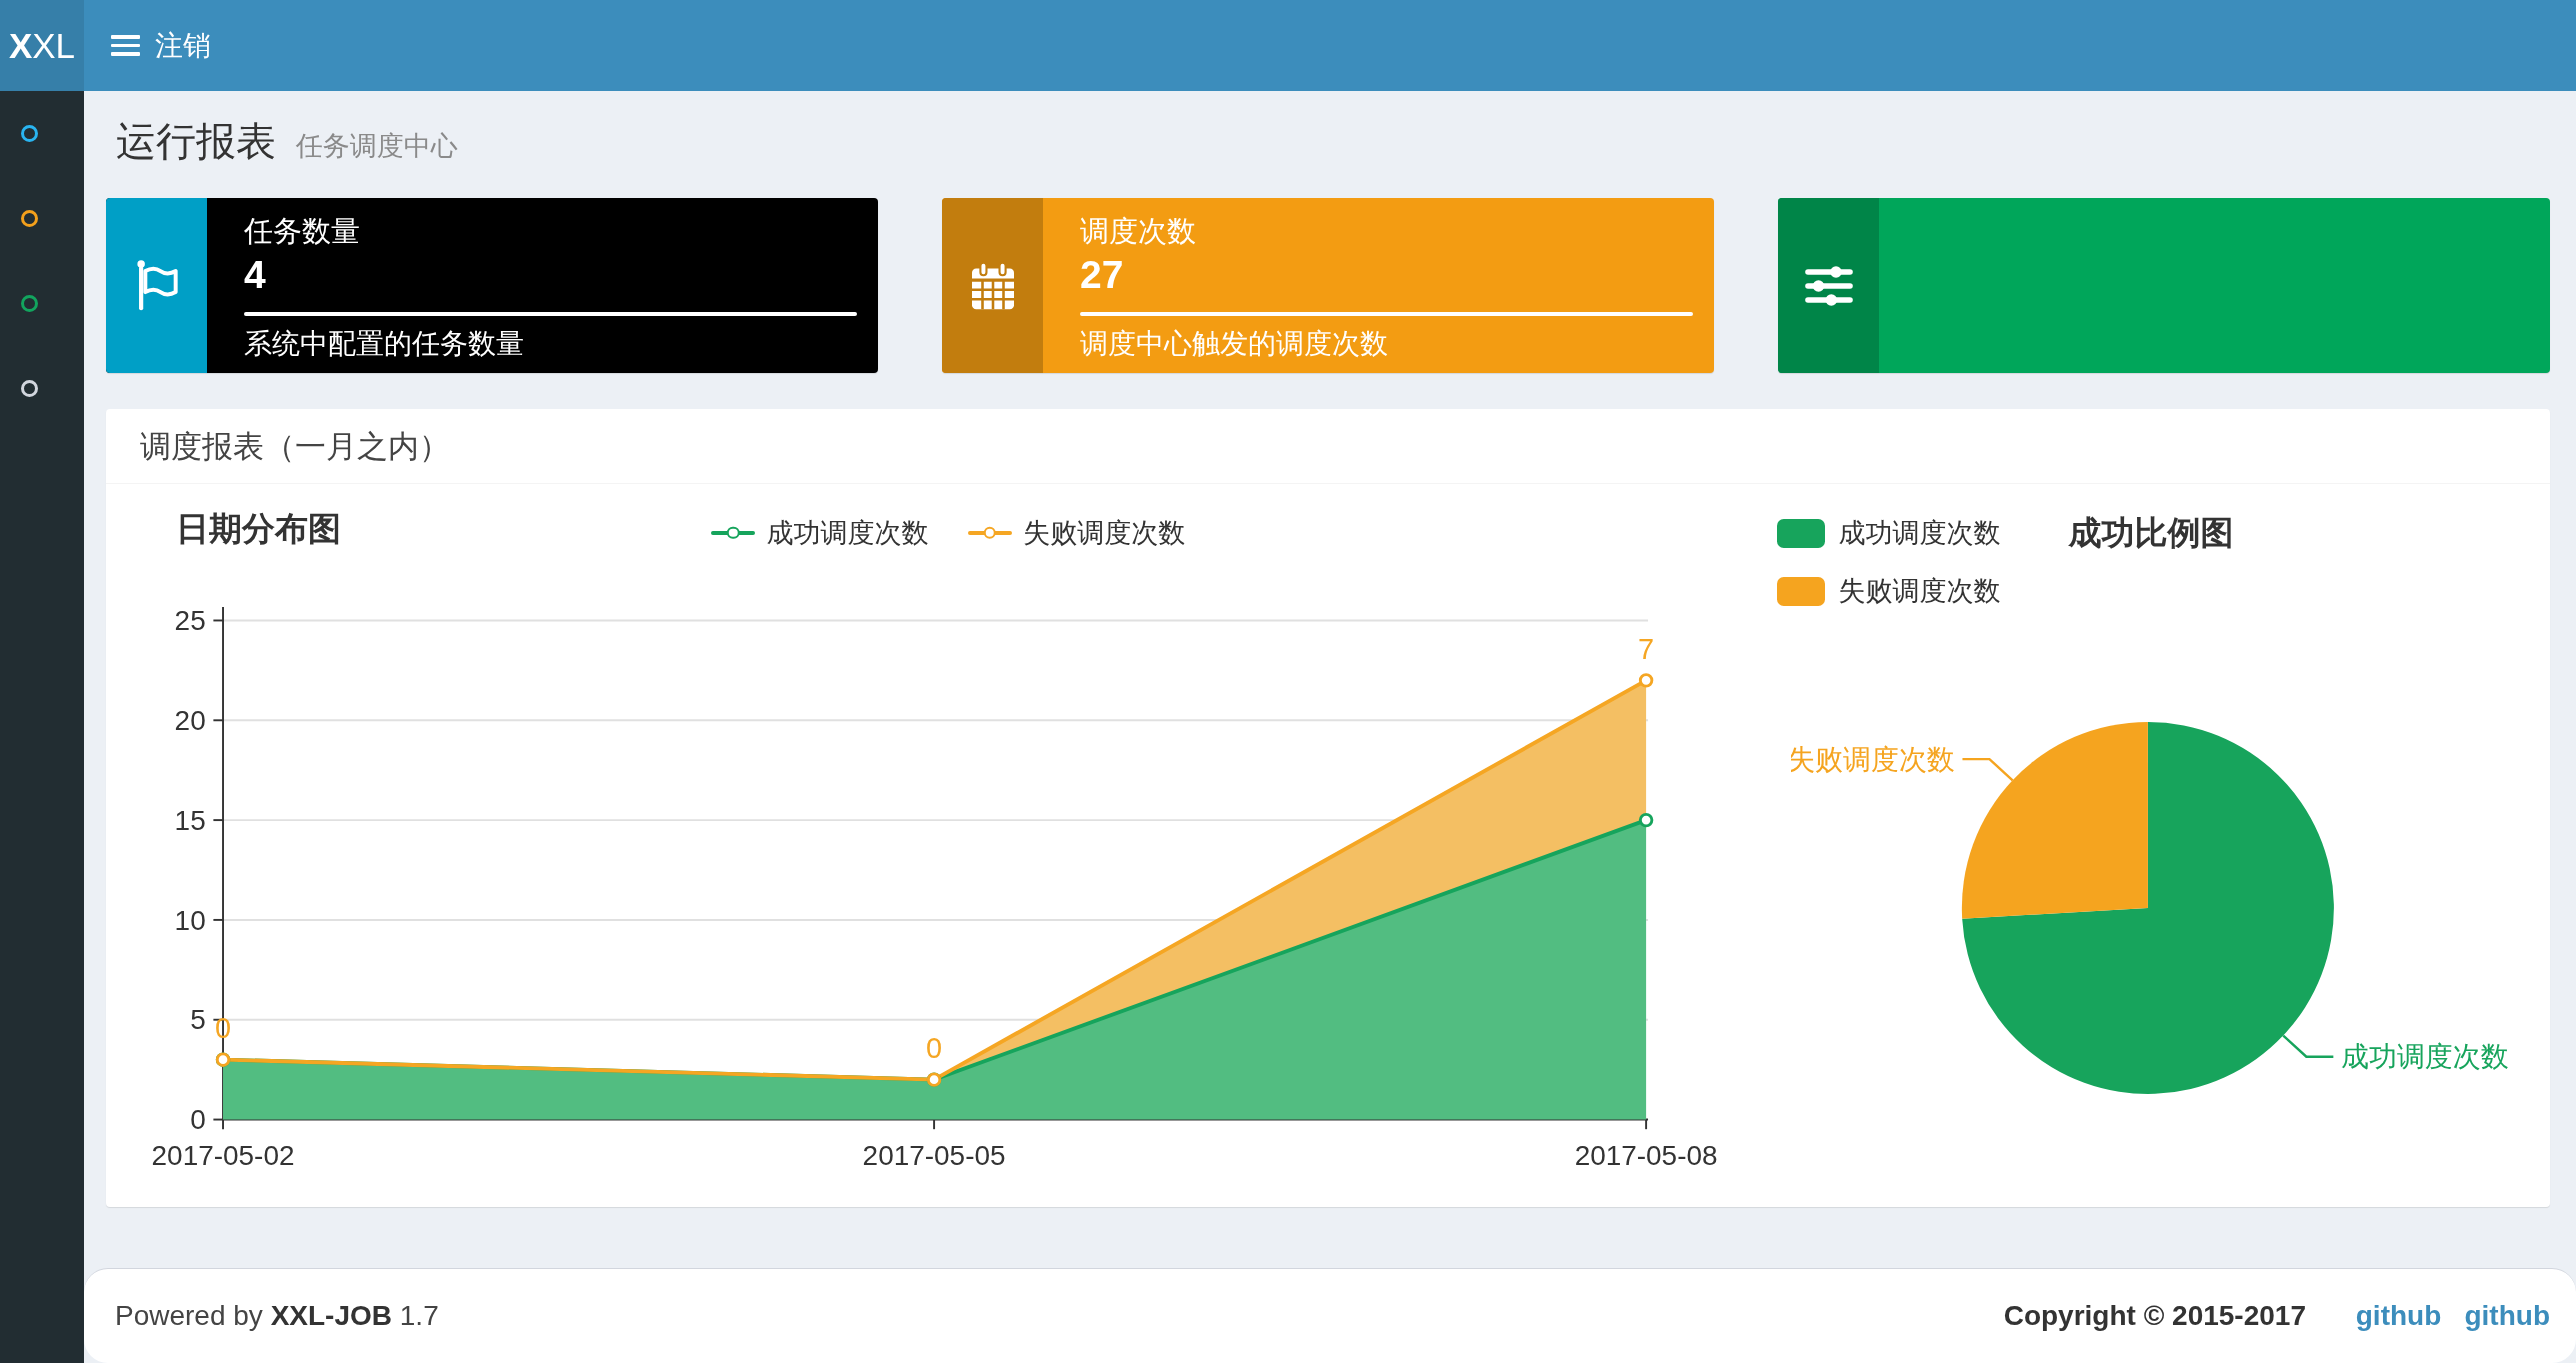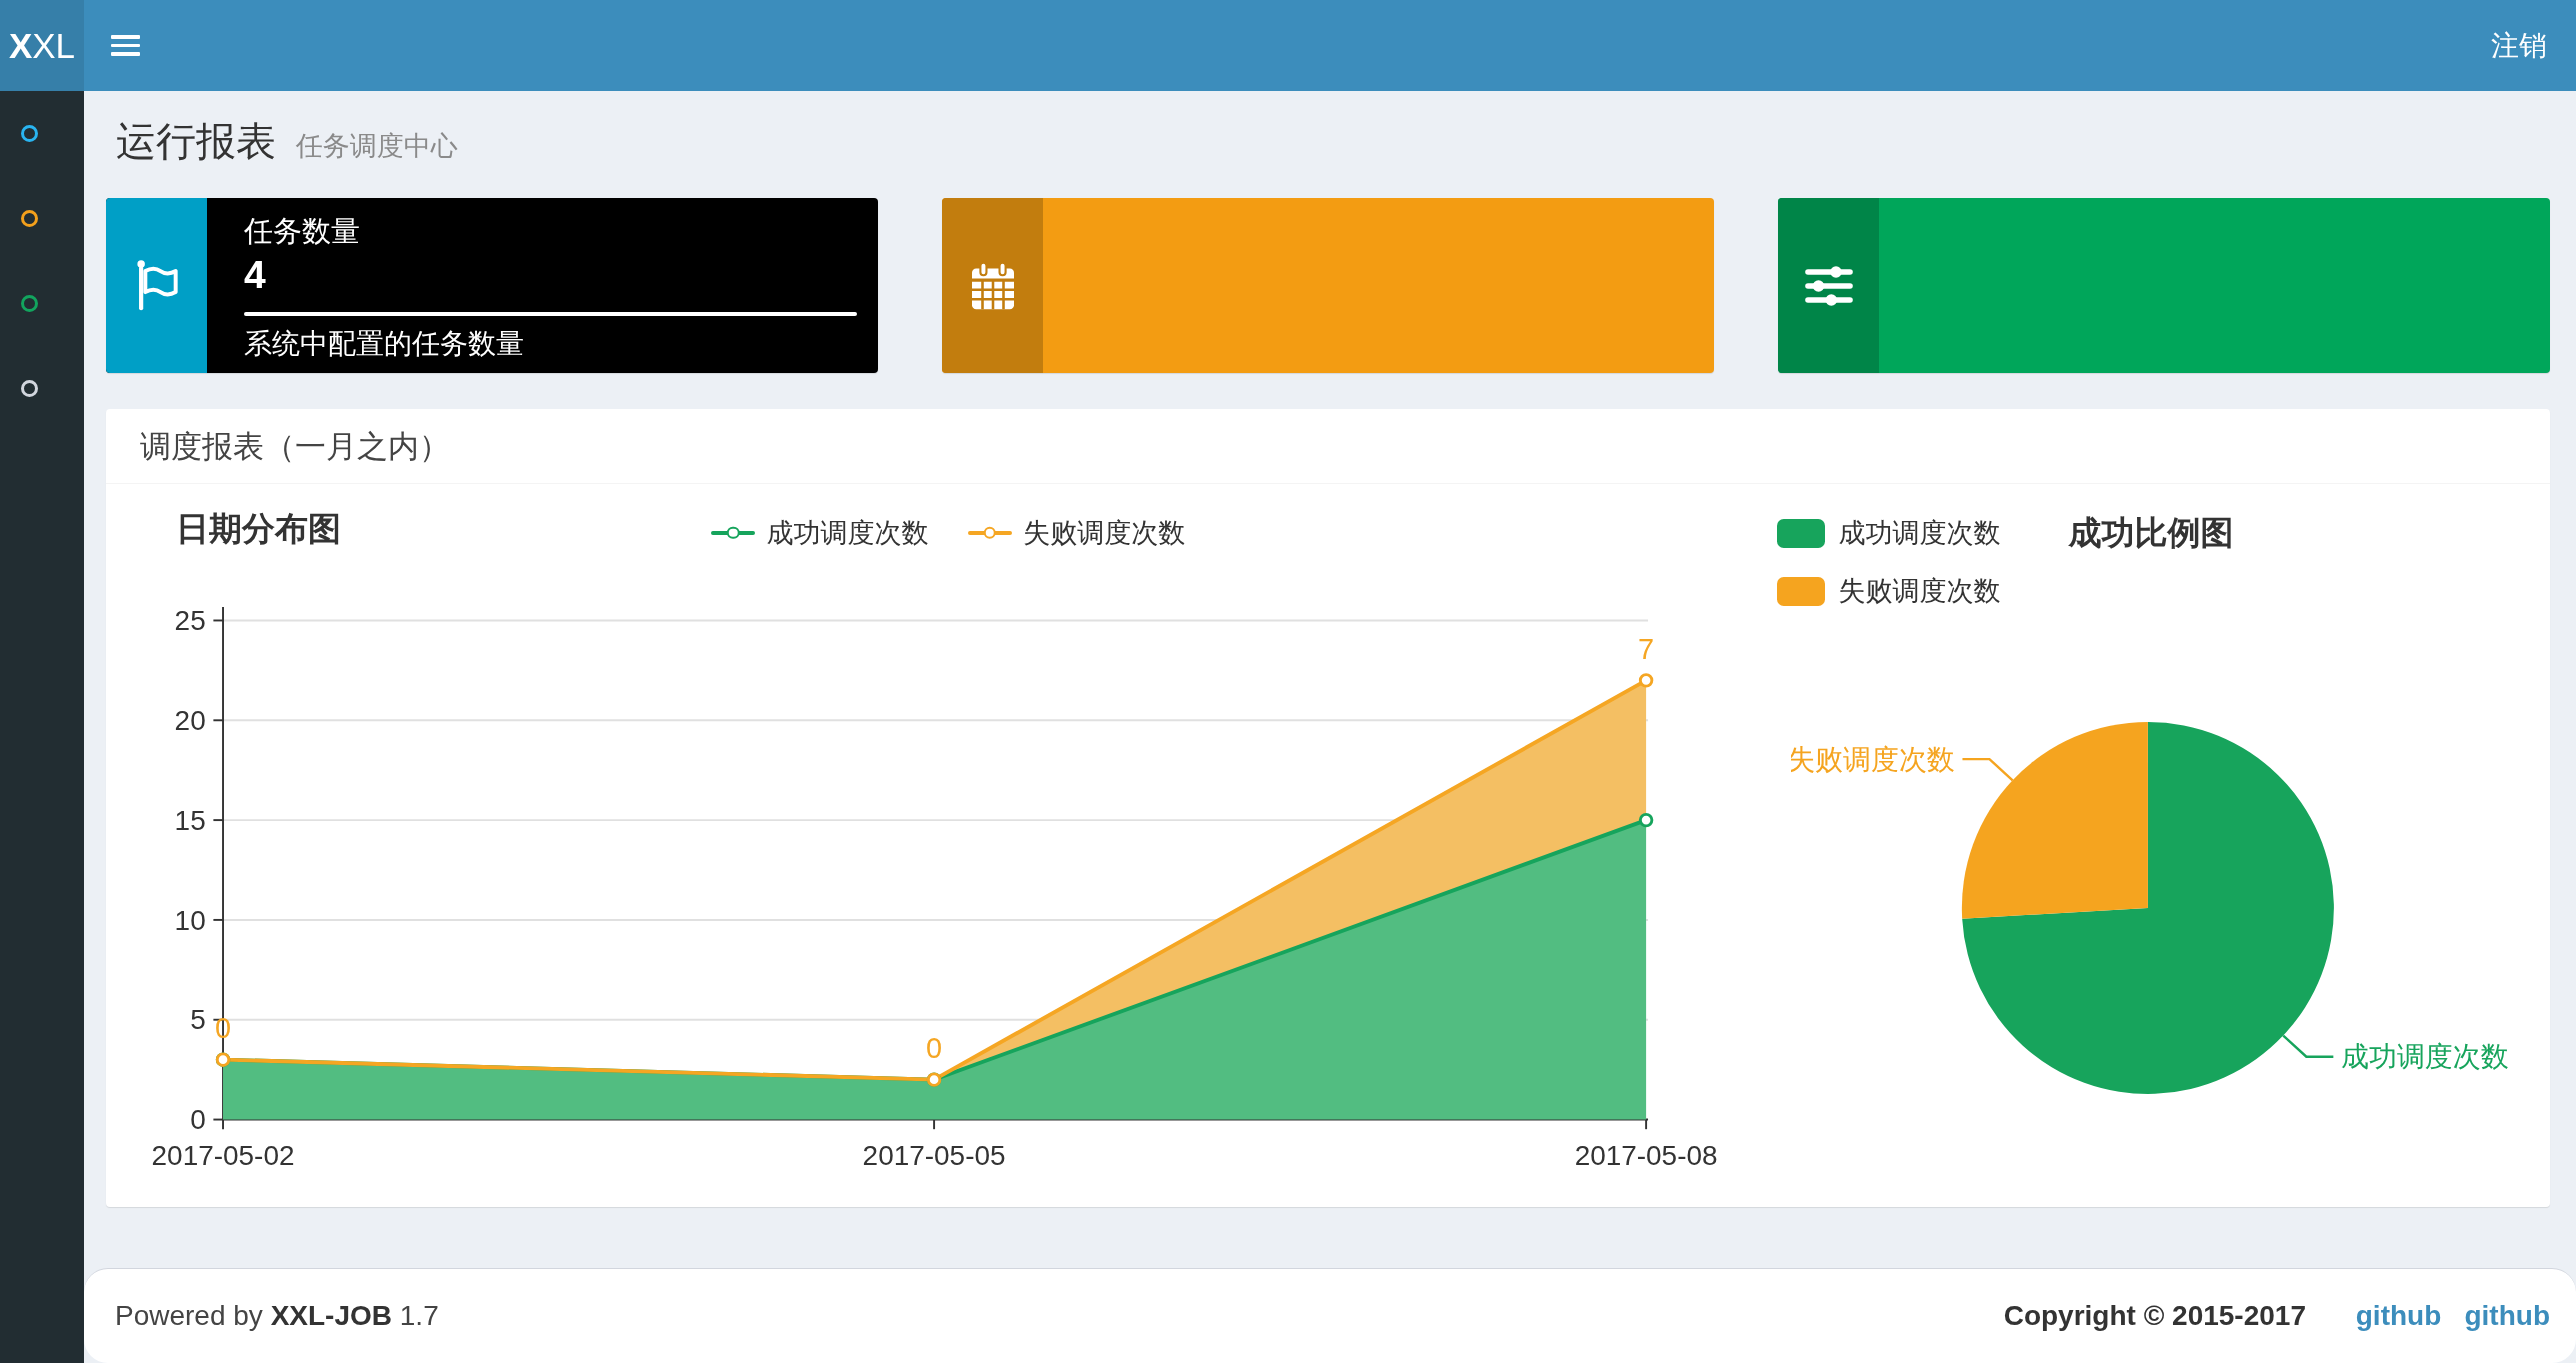--- a/index.html
+++ b/index.html
@@ -5,21 +5,21 @@
 <style>
   * { margin:0; padding:0; box-sizing:border-box; }
   html,body { width:2576px; height:1363px; overflow:hidden; background:#ecf0f5;
     font-family:"Liberation Sans","DejaVu Sans",sans-serif; color:#333; }
 
   
   .header { position:absolute; top:0; left:0; width:2576px; height:91px; display:flex; z-index:5; }
   .logo { width:84px; height:91px; background:#367fa9; color:#fff; font-size:35px; font-weight:300;
     display:flex; align-items:center; justify-content:center; letter-spacing:0; }
   .logo b { font-weight:800; }
-  .navbar { flex:1; background:#3c8dbc; display:flex; align-items:center; justify-content:space-between;
+  .navbar { flex:1; background:#3c8dbc; display:flex; align-items:center; justify-content:flex-start;
     padding:0 29px 0 27px; }
   .hamburger { width:44px; height:44px; display:flex; flex-direction:column; justify-content:center; gap:4.8px; cursor:pointer; }
   .hamburger span { display:block; width:29px; height:3.9px; background:#fff; border-radius:1px; }
   .logout { color:#fff; font-size:28px; cursor:pointer; text-decoration:none; }
 
   
   .sidebar { position:absolute; top:91px; left:0; bottom:0; width:84px; background:#222d32; z-index:4; }
   .side-item { height:85px; display:flex; align-items:center; padding-left:21px; cursor:pointer; }
   .menu-dot { width:17.4px; height:17.4px; border:3.9px solid #ccc; border-radius:50%; display:block; }
 
@@ -147,20 +147,26 @@
           <rect x="3" y="4.5" width="18" height="17.5" rx="1.8" fill="#fff"></rect>
           <rect x="6.6" y="2" width="2.6" height="5.4" rx="1.3" fill="#fff" stroke="#c27d0e" stroke-width="0.9"></rect>
           <rect x="14.8" y="2" width="2.6" height="5.4" rx="1.3" fill="#fff" stroke="#c27d0e" stroke-width="0.9"></rect>
           <line x1="3" y1="9.5" x2="21" y2="9.5" stroke="#c27d0e" stroke-width="1.4"></line>
           <line x1="3" y1="13.6" x2="21" y2="13.6" stroke="#c27d0e" stroke-width="1.1"></line>
           <line x1="3" y1="17.7" x2="21" y2="17.7" stroke="#c27d0e" stroke-width="1.1"></line>
           <line x1="7.5" y1="9.5" x2="7.5" y2="22" stroke="#c27d0e" stroke-width="1.1"></line>
           <line x1="12" y1="9.5" x2="12" y2="22" stroke="#c27d0e" stroke-width="1.1"></line>
           <line x1="16.5" y1="9.5" x2="16.5" y2="22" stroke="#c27d0e" stroke-width="1.1"></line>
         </svg>
+      </div>
+      <div class="stat-content">
+        <div class="stat-label">调度次数</div>
+        <div class="stat-value">27</div>
+        <div class="stat-progress"></div>
+        <div class="stat-desc">调度中心触发的调度次数</div>
       </div>
     </div>
 
     <div class="stat-card green">
       <div class="stat-icon">
         <svg viewBox="0 0 24 24" fill="none">
           <line x1="3" y1="6" x2="21" y2="6" stroke="#fff" stroke-width="2.4" stroke-linecap="round"></line>
           <circle cx="15" cy="6" r="2.5" fill="#fff"></circle>
           <line x1="3" y1="12" x2="21" y2="12" stroke="#fff" stroke-width="2.4" stroke-linecap="round"></line>
           <circle cx="7.5" cy="12" r="2.5" fill="#fff"></circle>

